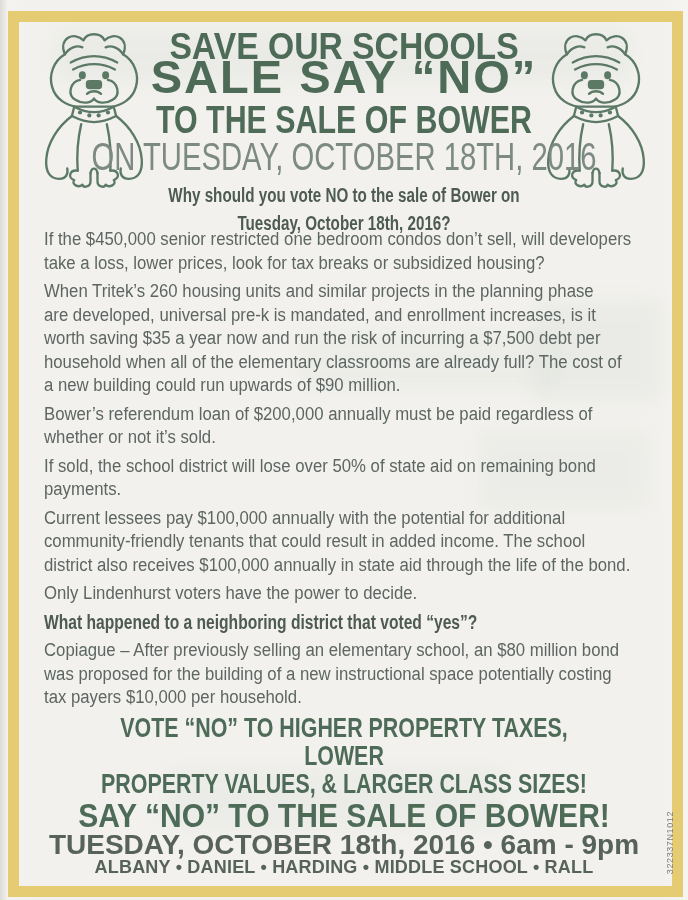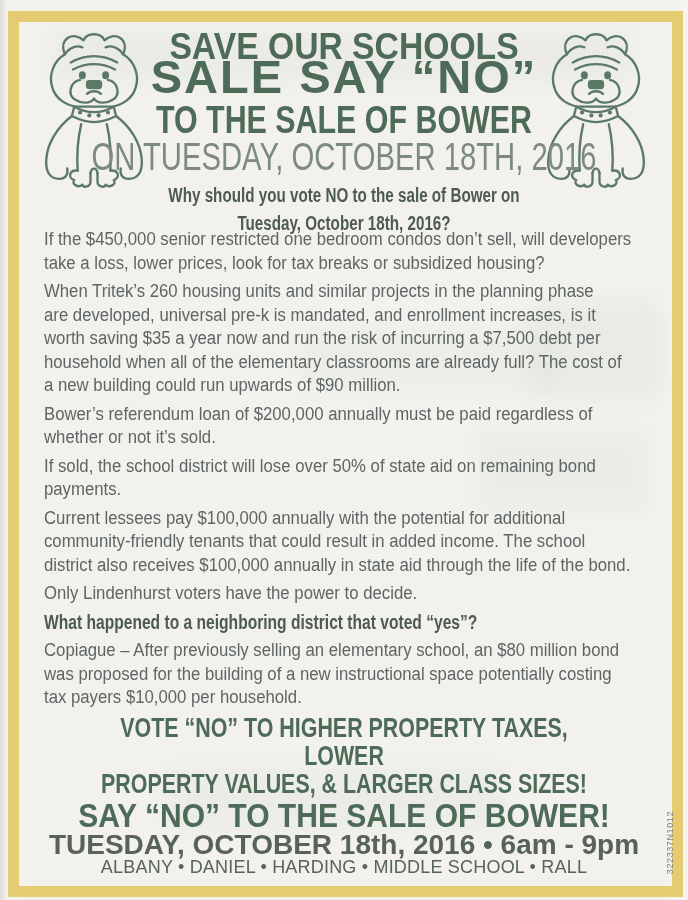--- a/index.html
+++ b/index.html
@@ -84,21 +84,21 @@
   }
 
   .banner {
     top: 714px; font-size: 28px; font-weight: bold; color: #4e6b57;
     line-height: 28px; transform: scaleX(0.765); transform-origin: 50% 0;
   }
 
   .f1 { top: 799px; font-size: 33px; font-weight: bold; color: #4e6b57;
         transform: scaleX(0.91); transform-origin: 50% 0; line-height: 1; }
   .f2 { top: 831px; font-size: 28px; font-weight: bold; color: #57625b; line-height: 1; }
-  .f3 { top: 858px; font-size: 18px; font-weight: normal; color: #57625b;
+  .f3 { top: 858px; font-size: 18px; font-weight: bold; color: #57625b;
         letter-spacing: 0.2px; line-height: 1; }
 
   .scan-code {
     position: absolute;
     right: 13px; bottom: 26px;
     writing-mode: vertical-rl;
     transform: rotate(180deg);
     font-size: 9px;
     letter-spacing: 0.6px;
     color: #7a7f7c;

